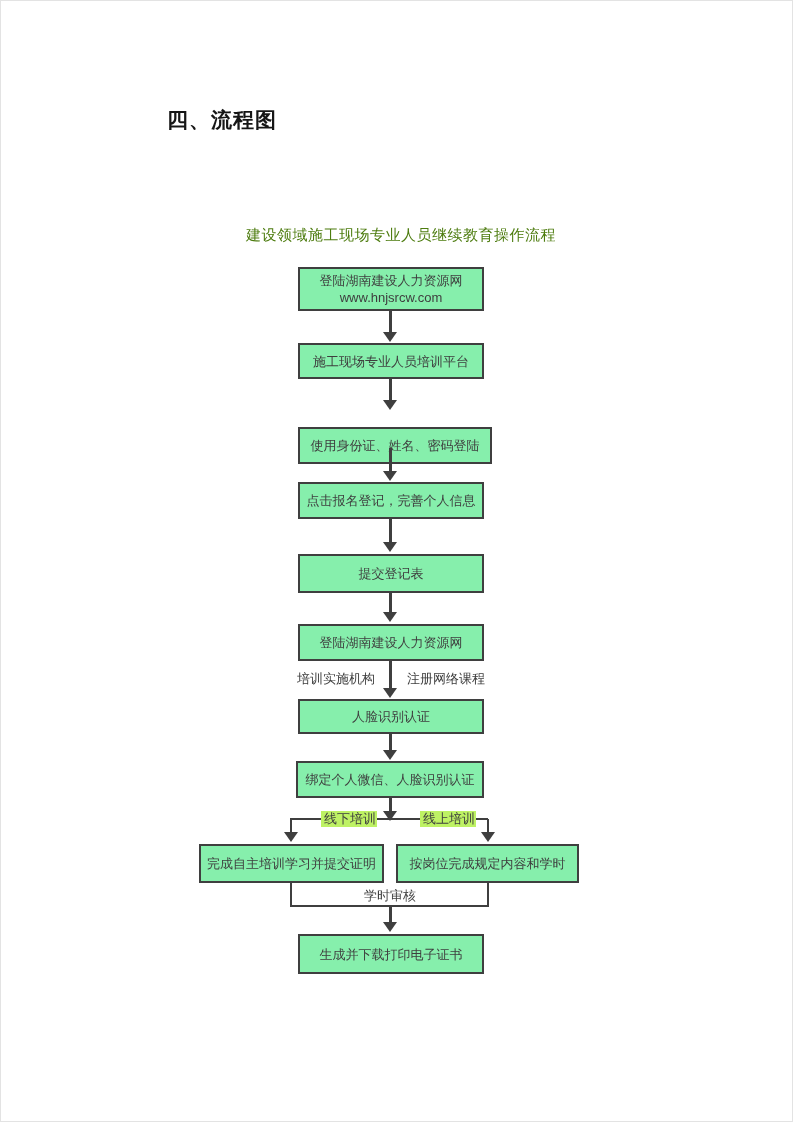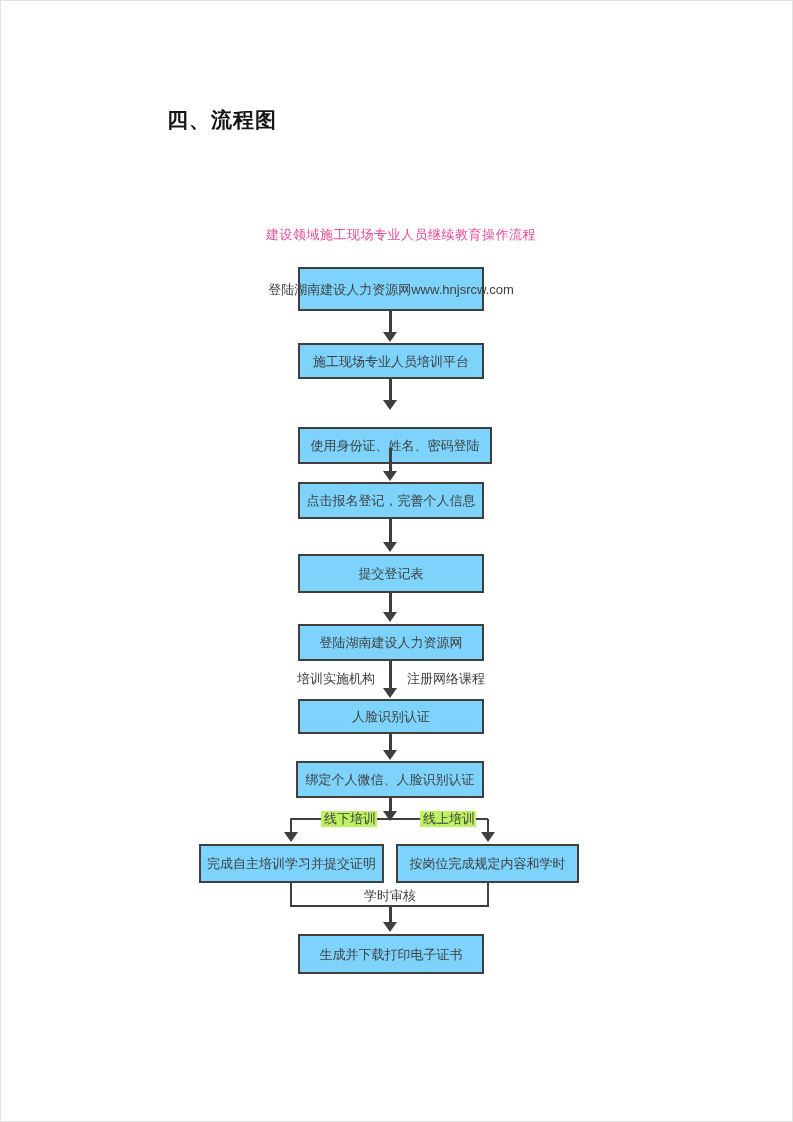--- a/index.html
+++ b/index.html
@@ -13,28 +13,28 @@
     overflow:hidden;
     padding-left:40px;
   }
   .heading {
     position:absolute; left:166px; top:105px;
     font-size:21px; font-weight:bold; color:#161616;
     letter-spacing:1px;
   }
   .chart-title {
     position:absolute; left:239px; top:225px; width:322px;
-    font-size:13px; color:#ec4899; text-align:center;
+    font-size:15px; color:#4d7c0f; text-align:center;
     letter-spacing:0.5px;
   }
   .node {
     position:absolute;
     border:2px solid #3f3f3f;
-    background:#7dd3fc;
-    display:flex; 
+    background:#86efac;
+    display:flex; flex-direction:column;
     align-items:center; justify-content:center;
     font-size:13px; color:#3e3e3e;
     text-align:center; line-height:17px;
     white-space:nowrap;
   }
   .vline { position:absolute; width:3px; background:#3f3f3f; }
   .vline.thin { width:2px; }
   .hline { position:absolute; height:2px; background:#3f3f3f; }
   .arrow-head {
     position:absolute; width:0; height:0;

